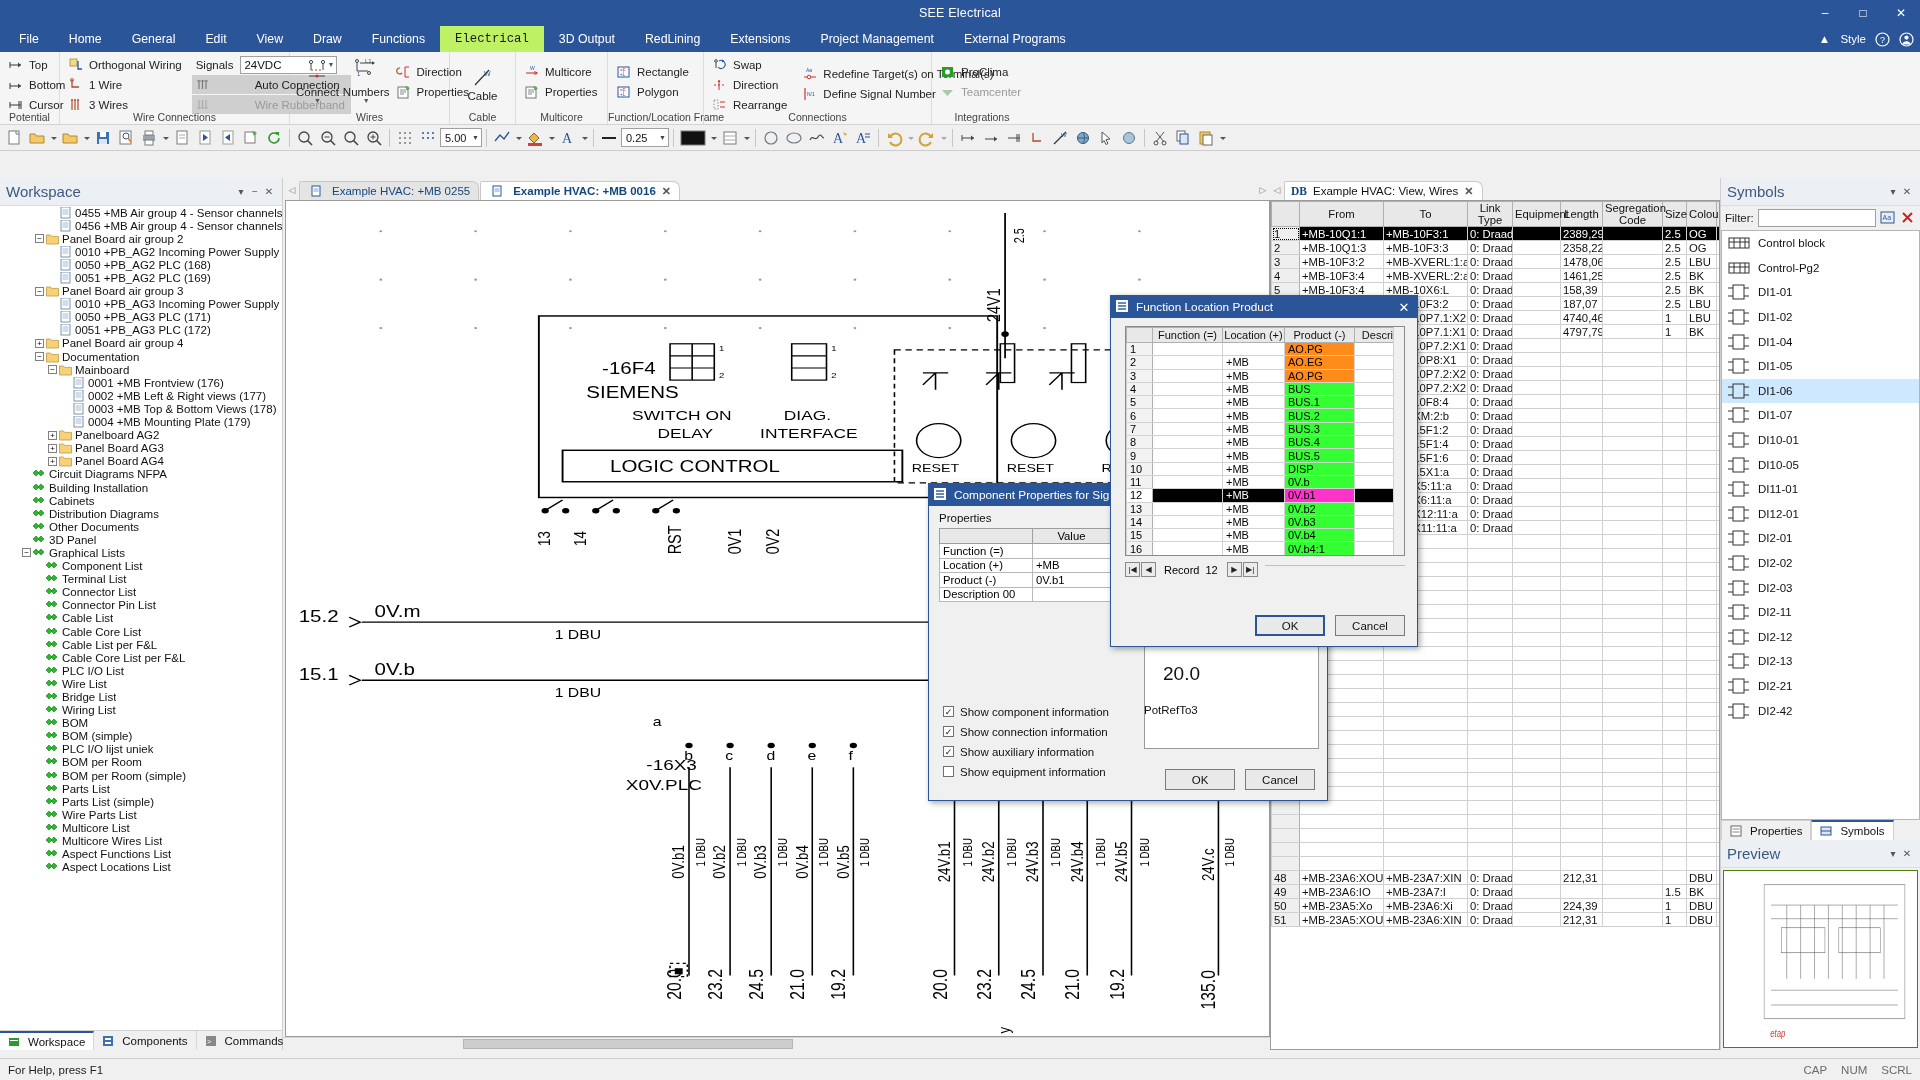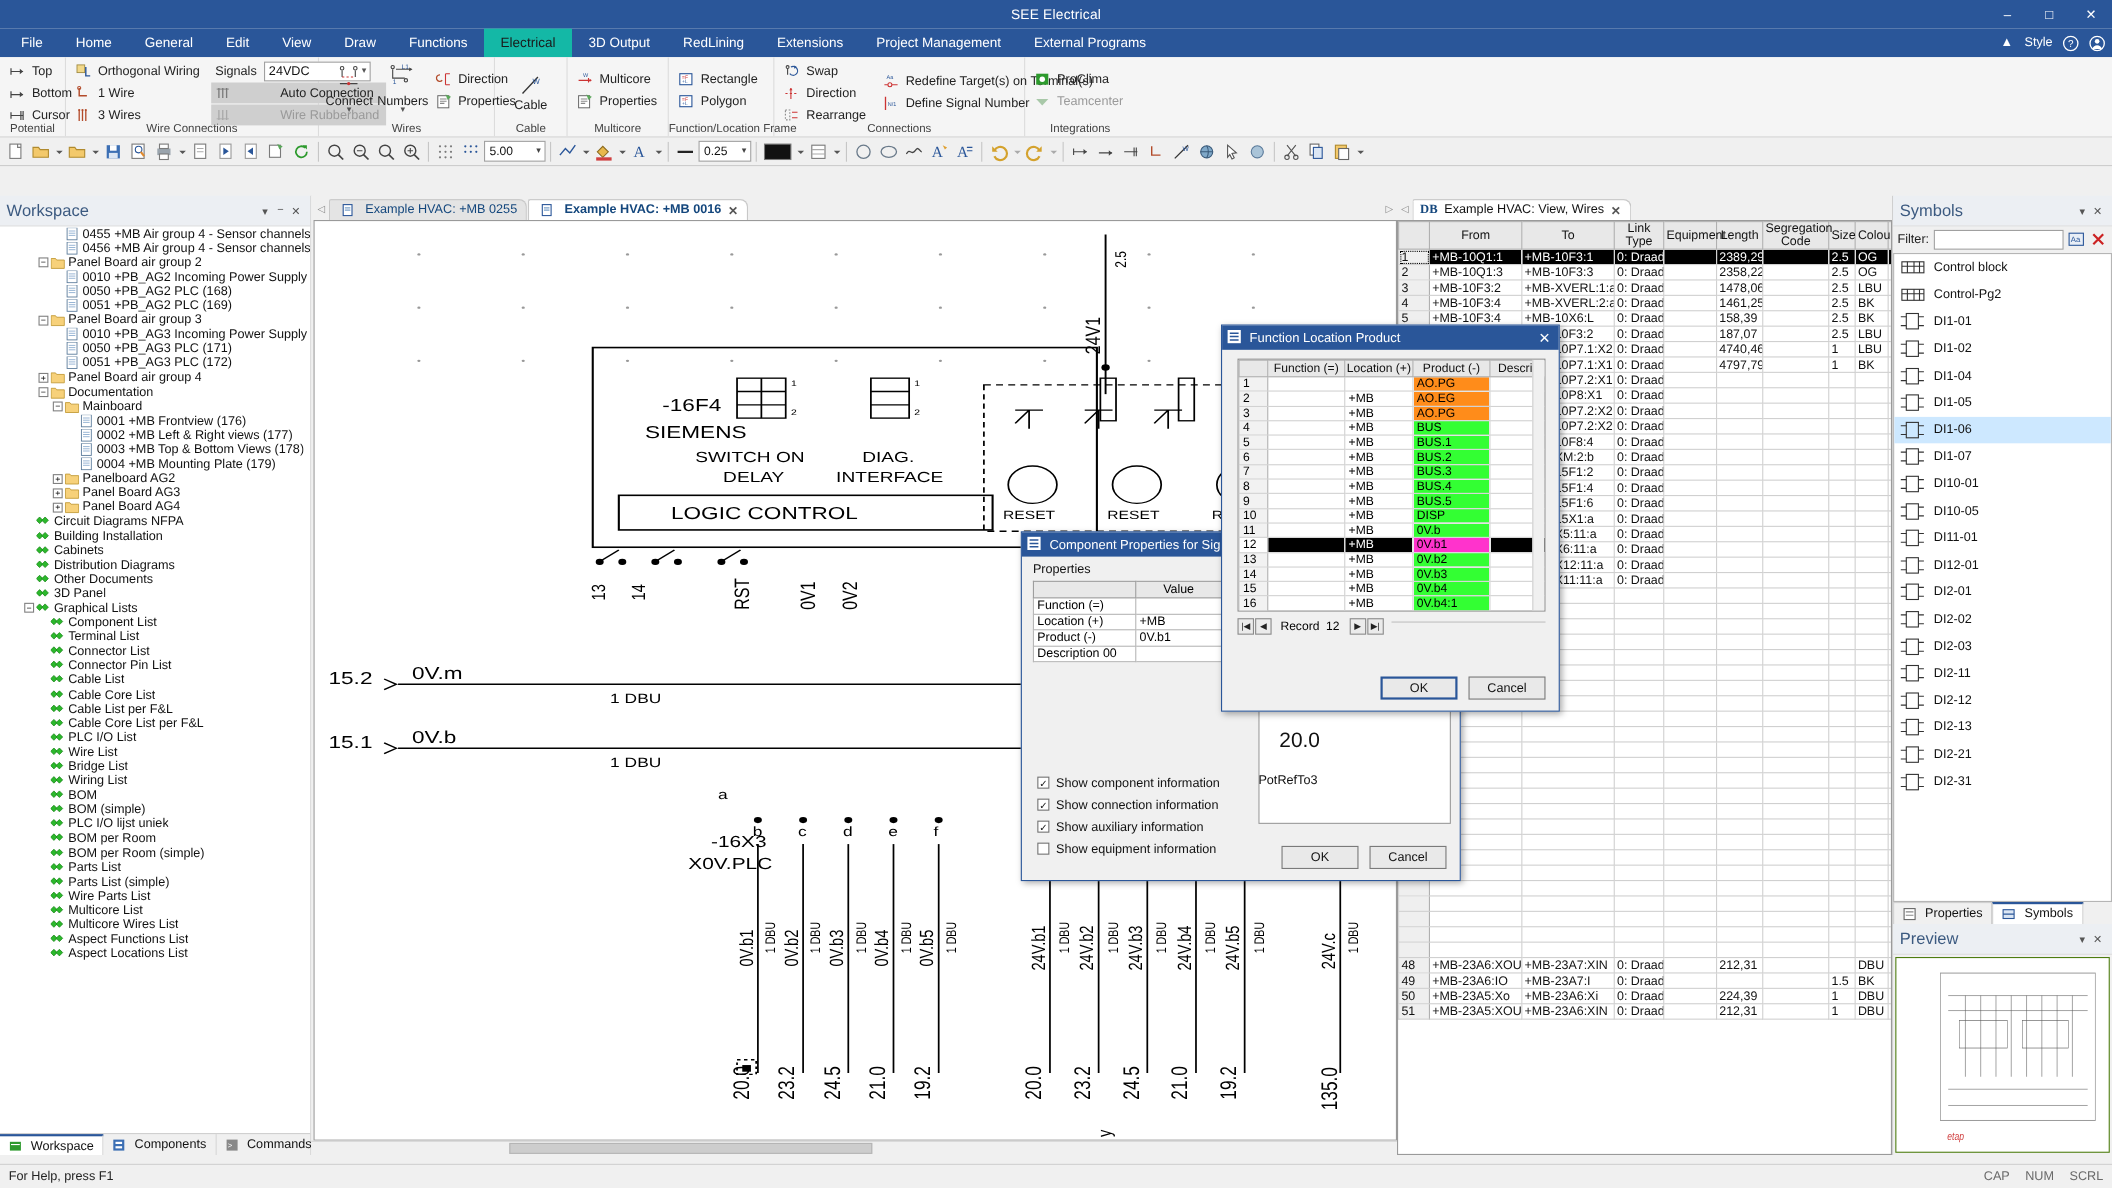--- a/index.html
+++ b/index.html
@@ -27,21 +27,21 @@
 
   
   .menubar {
     height: 26px; background: #2a5699; display: flex; align-items: stretch;
     position: relative; padding-left: 4px;
   }
   .menuitem {
     padding: 0 15px; color: #fff; font-size: 12.3px;
     display: flex; align-items: center; height: 26px; white-space: nowrap;
   }
-  .menuitem.active { background: #14b8a6; color: #1a1a1a; }
+  .menuitem.active { background: #bef264; color: #1a1a1a; font-family: Liberation Mono, monospace; }
   .menuright { position: absolute; right: 6px; top: 0; height: 26px; display: flex; align-items: center; gap: 8px; color: #fff; font-size: 11.5px; }
   .menuright .ic { width: 16px; height: 16px; display: inline-flex; align-items: center; justify-content: center; }
 
   
   .ribbon {
     height: 73px; background: #f5f5f5; border-bottom: 1px solid #d4d4d4;
     display: flex; align-items: stretch; position: relative; overflow: hidden;
   }
   .rgroup { display: flex; flex-direction: column; position: relative; padding: 2px 5px 0 5px;
             border-right: 1px solid #dcdcdc; }
@@ -721,21 +721,21 @@
           <g fill="#2a5699">
             <circle cx="4" cy="4" r="1"></circle>
             <circle cx="9" cy="4" r="1"></circle>
             <circle cx="14" cy="4" r="1"></circle>
             <circle cx="4" cy="9" r="1"></circle>
             <circle cx="9" cy="9" r="1"></circle>
             <circle cx="14" cy="9" r="1"></circle>
           </g>
         </svg>
       </div>
-    <div class="tcombo" style="width:56px">
+    <div class="tcombo" style="width:42px">
       <span>5.00</span>
       <span class="arr">▼</span>
     </div>
     <div class="tsep"></div>
     <div class="tbtn">
         <svg width="18" height="18" viewBox="0 0 18 18">
           <path d="M2 12l5-6 4 4 5-7" stroke="#2a5699" fill="none" stroke-width="1.3"></path>
         </svg>
       </div>
     <div class="tbtn" style="width:9px">
@@ -2601,21 +2601,21 @@
           <div class="symrow">
             <span class="sico"><svg width="26" height="20" viewBox="0 0 26 20">
                 <g stroke="#333" stroke-width="1" fill="none">
                   <rect x="7" y="3" width="11" height="14"></rect>
                   <line x1="2" y1="6" x2="7" y2="6"></line>
                   <line x1="2" y1="14" x2="7" y2="14"></line>
                   <line x1="18" y1="6" x2="23" y2="6"></line>
                   <line x1="18" y1="14" x2="23" y2="14"></line>
                 </g>
               </svg></span>
-            <span>DI2-31</span>
+            <span>DI2-42</span>
           </div>
         </div>
       <div class="symtabs">
         <div class="symtab">
           <span class="ico" style="width:12px;height:12px">
               <svg width="12" height="12" viewBox="0 0 12 12">
                 <rect x="1" y="1" width="10" height="10" fill="#fff" stroke="#666"></rect>
                 <line x1="2.5" y1="4" x2="9.5" y2="4" stroke="#888"></line>
                 <line x1="2.5" y1="7" x2="9.5" y2="7" stroke="#888"></line>
               </svg>

